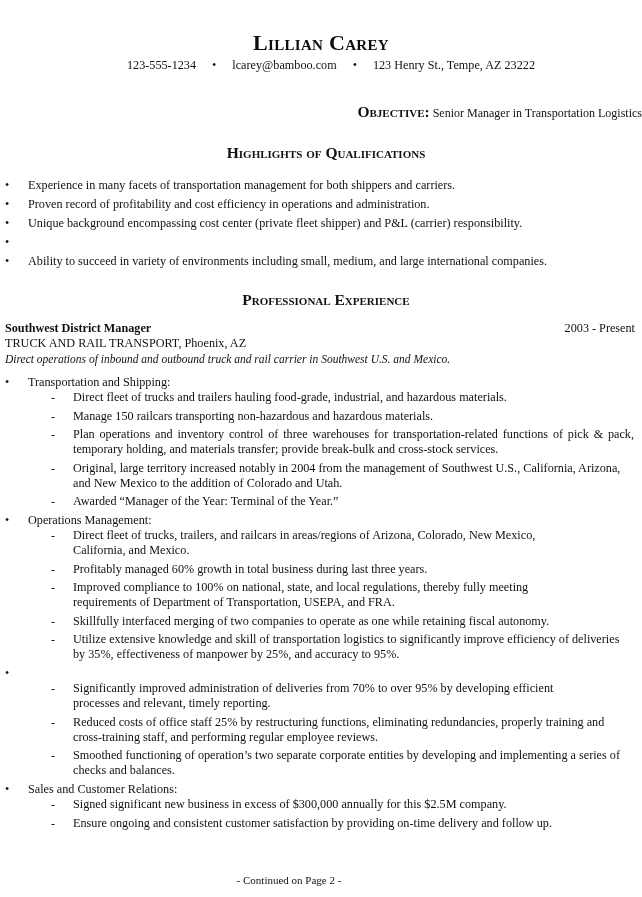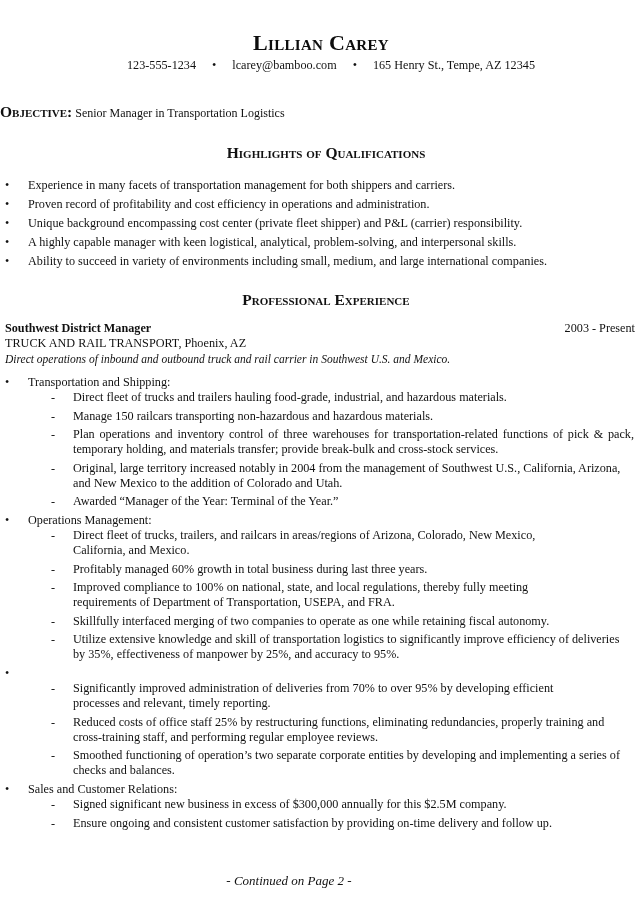--- a/index.html
+++ b/index.html
@@ -13,21 +13,21 @@
     position: absolute; top: 30px; left: 0; width: 642px; text-align: center;
     font-size: 22px; font-weight: bold; font-variant: small-caps; letter-spacing: 0.3px;
     line-height: 26px; color: #0d0d0d;
   }
   .contact {
     position: absolute; top: 58px; left: 0; width: 662px; text-align: center;
     font-size: 12.2px; white-space: pre;
   }
   .contact .sep { display: inline-block; margin: 0 16px; }
   .objective {
-    position: absolute; top: 104px; left: 0; width: 642px; text-align: left; font-size: 12px;
+    position: absolute; top: 104px; left: 0; width: 642px; text-align: right; font-size: 12px;
   }
   .objective .label { font-weight: bold; font-variant: small-caps; font-size: 15.5px; }
   .section-title {
     position: absolute; left: 0; width: 652px; text-align: center;
     font-weight: bold; font-variant: small-caps; font-size: 15.5px; line-height: 18px;
   }
   .hl-list { position: absolute; top: 178px; left: 0; width: 642px; margin: 0; padding: 0; list-style: none; }
   .hl-list li { position: relative; padding-left: 28px; height: 19px; white-space: nowrap; }
   .bullet { position: absolute; left: 5px; top: 0; font-size: 12px; }
   .job-title { position: absolute; top: 321px; left: 5px; font-weight: bold; }
@@ -35,44 +35,44 @@
   .company { position: absolute; top: 336px; left: 5px; }
   .summary { position: absolute; top: 352px; left: 5px; font-style: italic; font-size: 11.5px; }
   .groups { position: absolute; top: 375px; left: 0; width: 642px; }
   .group { position: relative; margin-bottom: 4px; }
   .group-head { position: relative; padding-left: 28px; height: 15px; white-space: nowrap; }
   .subs { margin: 0; padding: 0; list-style: none; }
   .subs li { position: relative; padding-left: 73px; padding-right: 8px; margin-bottom: 3.5px; text-align: left; }
   .subs li .dash { position: absolute; left: 51px; top: 0; }
   .continued {
     position: absolute; top: 873px; left: 0; width: 578px; text-align: center;
-    font-style: italic; font-size: 13px;
+    font-size: 11px;
   }
 </style>
 </head>
 <body>
 
 <div class="page">
 
   <div class="name">Lillian Carey</div>
 
-  <div class="contact"><span>123-555-1234</span><span class="sep">•</span><span>lcarey@bamboo.com</span><span class="sep">•</span><span>165 Henry St., Tempe, AZ 12345</span></div>
+  <div class="contact"><span>123-555-1234</span><span class="sep">•</span><span>lcarey@bamboo.com</span><span class="sep">•</span><span>123 Henry St., Tempe, AZ 23222</span></div>
 
   <div class="objective">
     <span class="label">Objective:</span>
     <span>Senior Manager in Transportation Logistics</span>
   </div>
 
   <div class="section-title" style="top:144px;">Highlights of Qualifications</div>
 
   <ul class="hl-list">
     <li><span class="bullet">•</span><span>Experience in many facets of transportation management for both shippers and carriers.</span></li>
     <li><span class="bullet">•</span><span>Proven record of profitability and cost efficiency in operations and administration.</span></li>
     <li><span class="bullet">•</span><span>Unique background encompassing cost center (private fleet shipper) and P&amp;L (carrier) responsibility.</span></li>
-    <li><span class="bullet">•</span><span>A highly capable manager with keen logistical, analytical, problem-solving, and interpersonal skills.</span></li>
+    <li><span class="bullet">•</span></li>
     <li><span class="bullet">•</span><span>Ability to succeed in variety of environments including small, medium, and large international companies.</span></li>
   </ul>
 
   <div class="section-title" style="top:291px;">Professional Experience</div>
 
   <div class="job-title">Southwest District Manager</div>
   <div class="job-dates">2003 - Present</div>
   <div class="company">TRUCK AND RAIL TRANSPORT, Phoenix, AZ</div>
   <div class="summary">Direct operations of inbound and outbound truck and rail carrier in Southwest U.S. and Mexico.</div>
 

